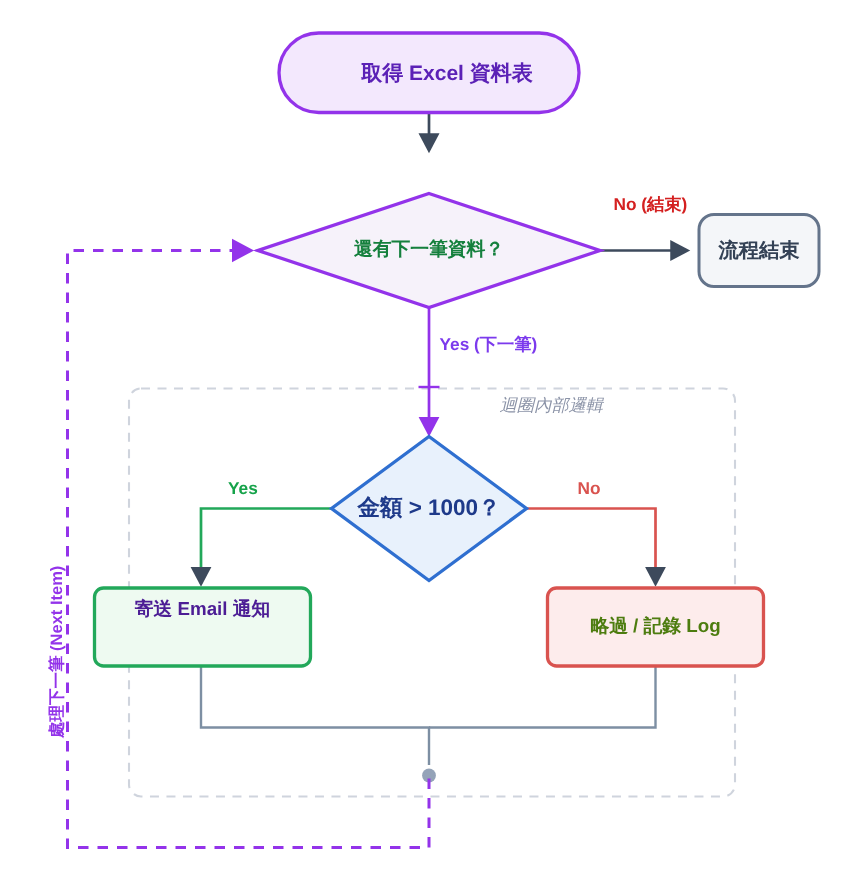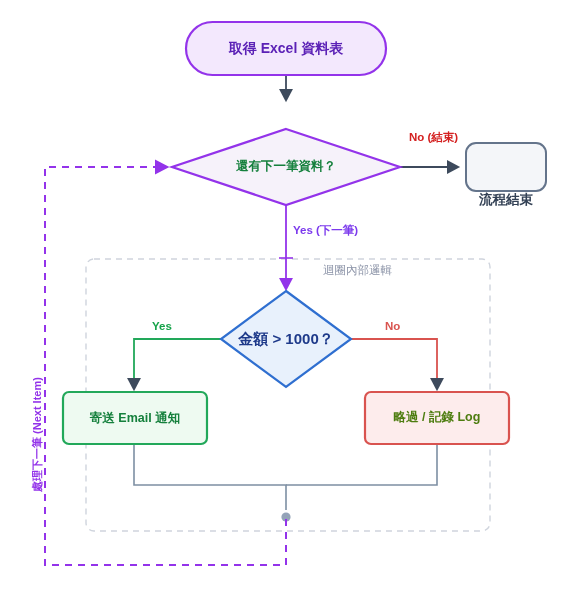--- a/index.html
+++ b/index.html
@@ -121,37 +121,37 @@
 
     <rect x="466" y="143" width="80" height="48" rx="10" ry="10" fill="#f4f6f9" stroke="#64748b" stroke-width="2"></rect>
 
     <polygon points="286,291 351,339 286,387 221,339" fill="#e8f1fc" stroke="#2f6fd0" stroke-width="2.2"></polygon>
 
     <rect x="63" y="392" width="144" height="52" rx="6" ry="6" fill="#eefaf1" stroke="#22a85a" stroke-width="2.2"></rect>
 
     <rect x="365" y="392" width="144" height="52" rx="6" ry="6" fill="#fdecec" stroke="#d9534f" stroke-width="2.2"></rect>
   </svg>
 
-  <div class="node-label" style="left:186px; top:22px; width:200px; height:53px; font-size:14px; color:#5b21b6;">取得 Excel 資料表</div>
+  <div class="node-label" style="left:198px; top:22px; width:200px; height:53px; font-size:14px; color:#5b21b6;">取得 Excel 資料表</div>
 
   <div class="node-label" style="left:202px; top:152px; width:168px; height:30px; font-size:12.5px; color:#15803d;">還有下一筆資料？</div>
 
-  <div class="node-label" style="left:466px; top:143px; width:80px; height:48px; font-size:13.5px; color:#334155;margin-top:33px;">流程結束</div>
+  <div class="node-label" style="left:466px; top:143px; width:80px; height:48px; font-size:13.5px; color:#334155;">流程結束</div>
 
   <div class="node-label" style="left:216px; top:324px; width:140px; height:30px; font-size:15px; color:#1e3a8a;">金額 &gt; 1000？</div>
 
-  <div class="node-label" style="left:63px; top:393px; width:144px; height:52px; font-size:12.5px; color:#15803d;">寄送 Email 通知</div>
+  <div class="node-label" style="left:63px; top:381px; width:144px; height:52px; font-size:12.5px; color:#4c1d95;">寄送 Email 通知</div>
 
   <div class="node-label" style="left:365px; top:392px; width:144px; height:52px; font-size:12.5px; color:#4d7c0f;">略過 / 記錄 Log</div>
 
   <div class="edge-label" style="left:409px; top:131px; color:#d42020;">No (結束)</div>
 
   <div class="edge-label" style="left:293px; top:224px; color:#7c3aed;">Yes (下一筆)</div>
 
   <div class="edge-label" style="left:152px; top:320px; color:#16a34a;">Yes</div>
 
   <div class="edge-label" style="left:385px; top:320px; color:#d9534f;text-align:center;">No</div>
 
-  <div class="subgraph-title" style="left:323px; top:263px;">迴圈內部邏輯</div>
+  <div class="subgraph-title" style="left:333px; top:263px;font-style:italic;">迴圈內部邏輯</div>
 
   <div class="loop-text" style="left:30px; top:492px;">處理下一筆 (Next Item)</div>
 
 </div>
 
 </body></html>

